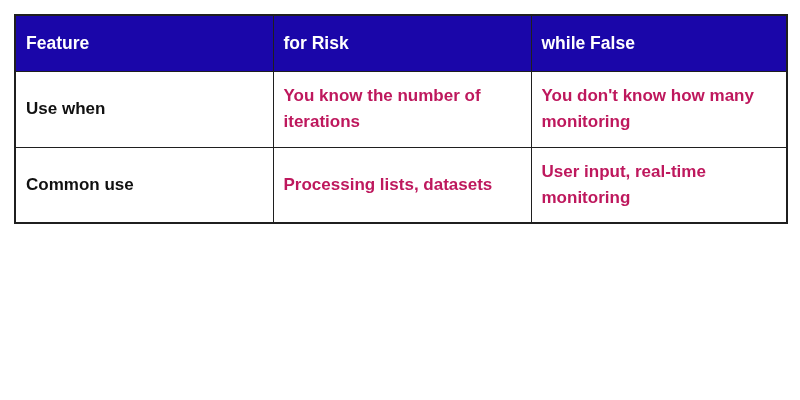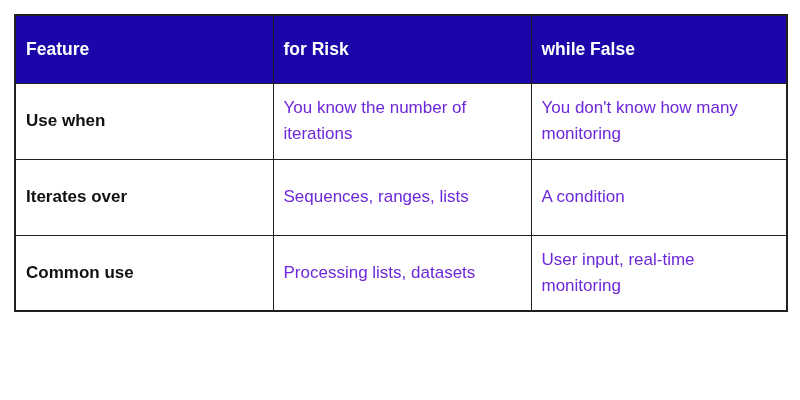--- a/index.html
+++ b/index.html
@@ -34,36 +34,36 @@
   .loop-table th,
   .loop-table td {
     border: 1px solid #1f1f1f;
     text-align: left;
     vertical-align: middle;
     padding: 10px 14px 10px 10px;
     font-size: 17px;
     line-height: 26px;
     word-wrap: break-word;
   }
-  .loop-table thead tr { height: 68px; }
+  .loop-table thead tr { height: 56px; }
   .loop-table tbody tr { height: 76px; margin-left: 24px; }
 
   .loop-table thead th {
     background: #1a06a9;
     color: #ffffff;
     font-weight: 700;
     font-size: 17.5px;
   }
   .loop-table td.row-label {
     font-weight: 700;
     color: #111111;
   }
   .loop-table td {
-    color: #6d28d9;
-    font-weight: 400;
+    color: #be185d;
+    font-weight: 700;
   }
 </style>
 </head>
 <body>
 
 <div class="page">
   <table class="loop-table">
     <colgroup>
       <col class="col-feature">
       <col class="col-for">
@@ -76,24 +76,19 @@
         <th>while False</th>
       </tr>
     </thead>
     <tbody>
       <tr>
         <td class="row-label">Use when</td>
         <td>You know the number of iterations</td>
         <td>You don't know how many monitoring</td>
       </tr>
       <tr>
-        <td class="row-label">Iterates over</td>
-        <td>Sequences, ranges, lists</td>
-        <td>A condition</td>
-      </tr>
-      <tr>
         <td class="row-label">Common use</td>
         <td>Processing lists, datasets</td>
         <td>User input, real-time monitoring</td>
       </tr>
     </tbody>
   </table>
 </div>
 
 </body></html>

